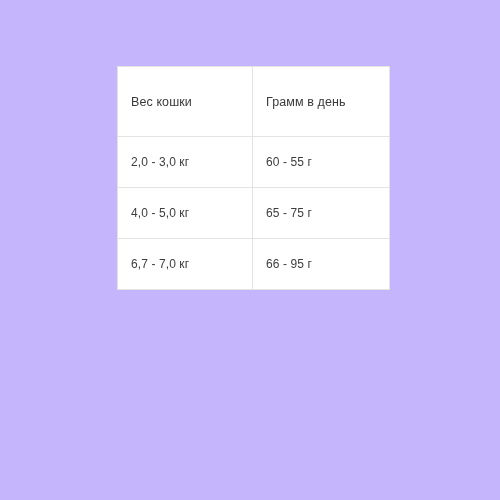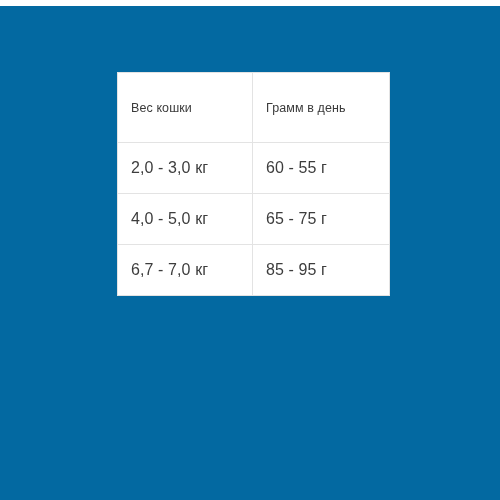--- a/index.html
+++ b/index.html
@@ -12,22 +12,21 @@
     height: 500px;
     background: #ffffff;
     font-family: "Liberation Sans", "DejaVu Sans", sans-serif;
     overflow: hidden;
     position: relative;
   }
 
   .page-canvas {
     position: absolute;
     inset: 0;
-    background: #0369a1;
-    margin-top: 6px;
+    background: #c4b5fd;
   }
 
   .feeding-table-wrap {
     position: absolute;
     left: 117px;
     top: 66px;
     width: 272px;
   }
 
   table.feeding-table {
@@ -41,21 +40,21 @@
   table.feeding-table col.col-grams  { width: 137px; }
 
   table.feeding-table th,
   table.feeding-table td {
     border: 1px solid #e3e3e3;
     padding: 0 13px;
     text-align: left;
     vertical-align: middle;
     font-weight: 400;
     color: #3d3d3d;
-    font-size: 16px;
+    font-size: 12px;
     letter-spacing: 0.1px;
   }
 
   table.feeding-table thead th {
     height: 69px;
     line-height: 20px;
     color: #3a3a3a;
     font-size: 12.5px;
   }
 
@@ -100,19 +99,19 @@
         <tr>
           <td class="cell-weight">2,0 - 3,0 кг</td>
           <td class="cell-grams">60 - 55 г</td>
         </tr>
         <tr>
           <td class="cell-weight">4,0 - 5,0 кг</td>
           <td class="cell-grams">65 - 75 г</td>
         </tr>
         <tr>
           <td class="cell-weight">6,7 - 7,0 кг</td>
-          <td class="cell-grams">85 - 95 г</td>
+          <td class="cell-grams">66 - 95 г</td>
         </tr>
       </tbody>
     </table>
   </div>
 
 </div>
 
 </body></html>

